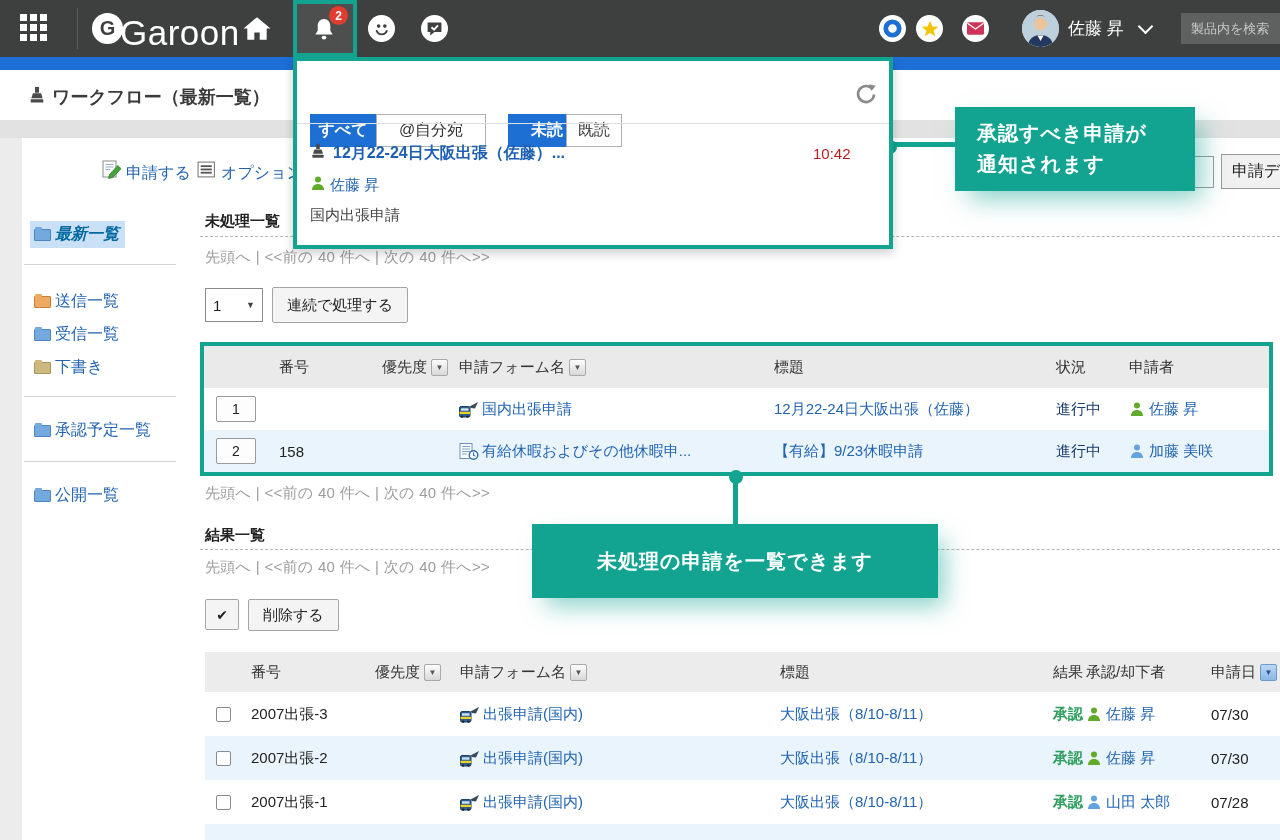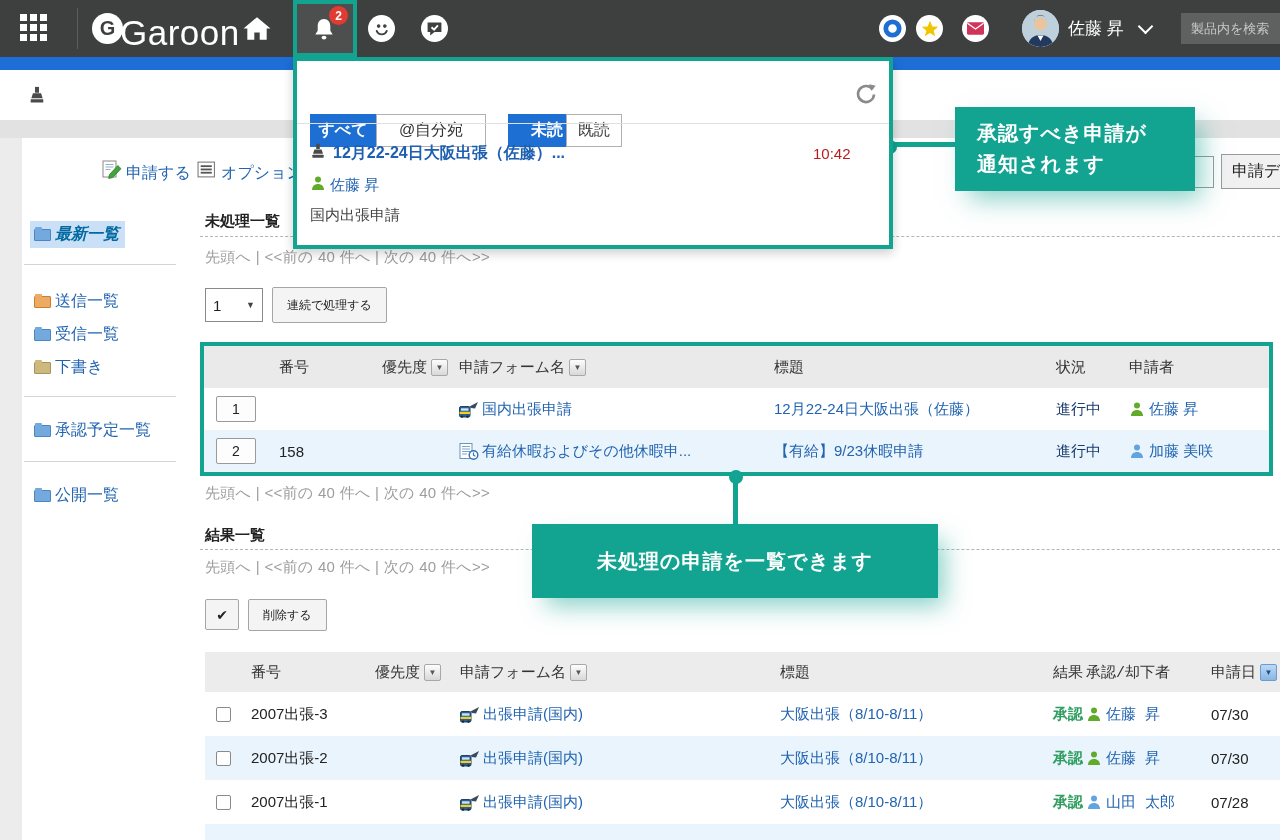--- a/index.html
+++ b/index.html
@@ -49,38 +49,38 @@
   .folder { position:relative; width:17px; height:12px; border-radius:1px; margin-right:4px; flex:0 0 auto; }
   .folder::before { content:""; position:absolute; top:-3px; left:0; width:7px; height:3px; background:inherit; border-radius:1px 1px 0 0; }
   .f-blue { background:#74a9dd; border:1px solid #4c86c2; }
   .f-orange { background:#edaa62; border:1px solid #c87f35; }
   .f-tan { background:#cdb97e; border:1px solid #a6945a; }
 
   
   .sec-title { font-size:15px; font-weight:bold; color:#222; }
   .dashline { height:0; border-top:1px dashed #b5b5b5; }
   .pager { font-size:15px; color:#9d9d9d; letter-spacing:.3px; }
-  .btn { background:#f4f4f4; border:1px solid #a5a5a5; border-radius:2px; font-size:12px; color:#222;
+  .btn { background:#f4f4f4; border:1px solid #a5a5a5; border-radius:2px; font-size:15px; color:#222;
     display:flex; align-items:center; justify-content:center; cursor:pointer; font-family:inherit; }
   .selbox { width:58px; height:34px; background:#fff; border:1px solid #8a8a8a; display:flex; align-items:center;
     font-size:15px; padding:0 7px; justify-content:space-between; cursor:pointer; }
 
   
   .tbl1 { left:200px; top:342px; width:1073px; height:134px; border:4px solid #12a391; background:#fff; }
   .trow { display:flex; align-items:center; height:42px; font-size:15px; }
   .thead { background:#eaeaea; color:#333; }
   .alt { background:#e9f4fc; }
   .c { display:flex; align-items:center; height:100%; padding-left:3px; overflow:hidden; white-space:nowrap; }
   .t1-c0 { width:72px; padding-left:12px; } .t1-c1 { width:103px; } .t1-c2 { width:77px; }
   .t1-c3 { width:315px; } .t1-c4 { width:282px; } .t1-c5 { width:73px; } .t1-c6 { flex:1; }
   .tbl2 { left:205px; top:652px; width:1075px; background:#fff; }
   .trow2 { display:flex; align-items:center; height:44px; font-size:15px; }
   .thead2 { background:#ececec; height:40px; color:#333; }
   .t2-c0 { width:43px; padding-left:11px; } .t2-c1 { width:124px; } .t2-c2 { width:85px; }
-  .t2-c3 { width:320px; } .t2-c4 { width:256px; } .t2-c5 { width:50px;justify-content:flex-end; } .t2-c6 { width:125px;font-family:Liberation Mono, monospace; } .t2-c7 { flex:1; }
+  .t2-c3 { width:320px; } .t2-c4 { width:256px; } .t2-c5 { width:50px;justify-content:flex-end; } .t2-c6 { width:125px; } .t2-c7 { flex:1; }
   .sortbtn { width:17px; height:17px; margin-left:4px; border:1px solid #a8a8a8; border-radius:2px;
     background:linear-gradient(#fdfdfd,#d8d8d8); display:inline-flex; align-items:center; justify-content:center;
     font-size:8px; color:#555; cursor:pointer; flex:0 0 auto; }
   .sortbtn.blue { background:linear-gradient(#bcd9f4,#8ab6e4); border-color:#6b9cd0; color:#1d4f8c; }
   .numbtn { width:40px; height:26px; background:#fdfdfd; border:1px solid #9a9a9a; border-radius:2px;
     display:flex; align-items:center; justify-content:center; font-size:14px; cursor:pointer; }
   .ckbox { width:15px; height:15px; background:#fff; border:1px solid #8a8a8a; border-radius:2px; cursor:pointer; flex:0 0 auto; }
   .status { font-weight:normal; color:#1c3d6e; }
   .result { font-weight:bold; color:#2e9e5e; }
   .picon { width:16px; height:16px; margin-right:4px; flex:0 0 auto; }
@@ -187,20 +187,21 @@
 
   <div class="abs blue-bar"></div>
 
   <div class="abs" style="left:28px; top:86px;">
     <svg width="18" height="18" viewBox="0 0 16 16">
         <rect x="6.2" y="0.8" width="3.6" height="5.2" fill="#4a4a4a"></rect>
         <path d="M4.4 6.4h7.2l1.4 4.4H3z" fill="#4a4a4a"></path>
         <rect x="2.4" y="11.8" width="11.2" height="2.9" rx="0.5" fill="#4a4a4a"></rect>
       </svg>
   </div>
+  <div class="abs app-title">ワークフロー（最新一覧）</div>
   <div class="abs gray-band"></div>
 
   <div class="abs" style="left:102px; top:160px;">
     <svg width="21" height="19" viewBox="0 0 21 19">
         <rect x="1" y="1" width="13" height="16" fill="#fff" stroke="#8a8a8a"></rect>
         <path d="M3.5 4.5h8M3.5 7h8M3.5 9.5h5" stroke="#9ab0c4" stroke-width="1.2"></path>
         <path d="M7.5 14.5 L15.8 5.5 L19 8.7 L10.7 17.6 L6.6 18.4 Z" fill="#46a33c" stroke="#2e7d32" stroke-width=".8"></path>
       </svg>
   </div>
   <a class="abs lnk tool-lnk" style="left:126px; top:163px;">申請する</a>

